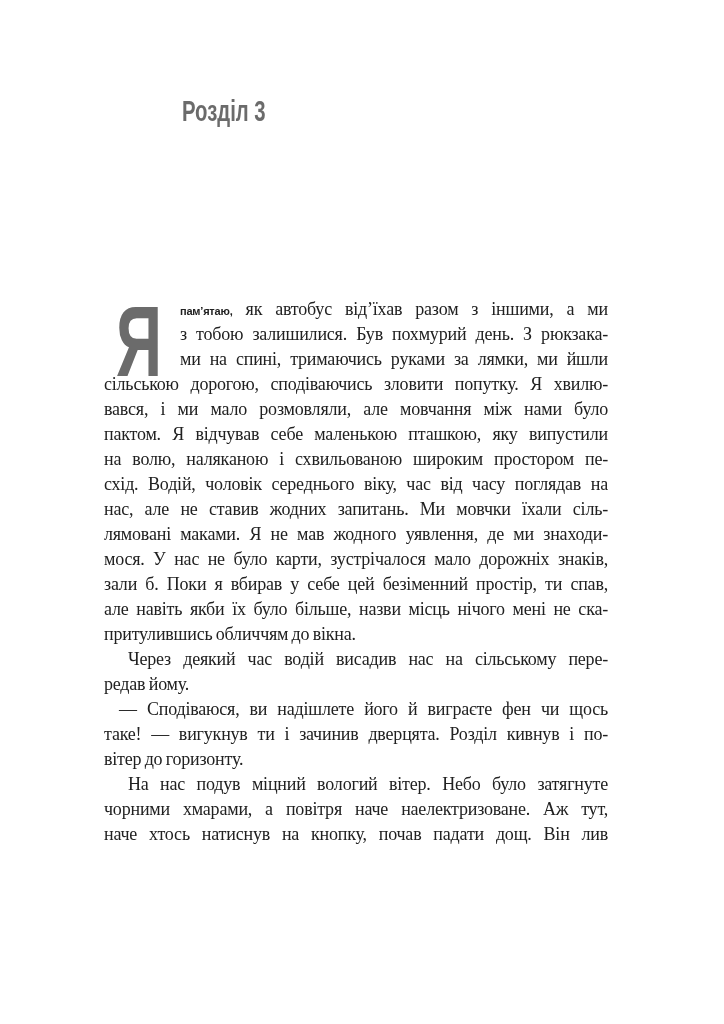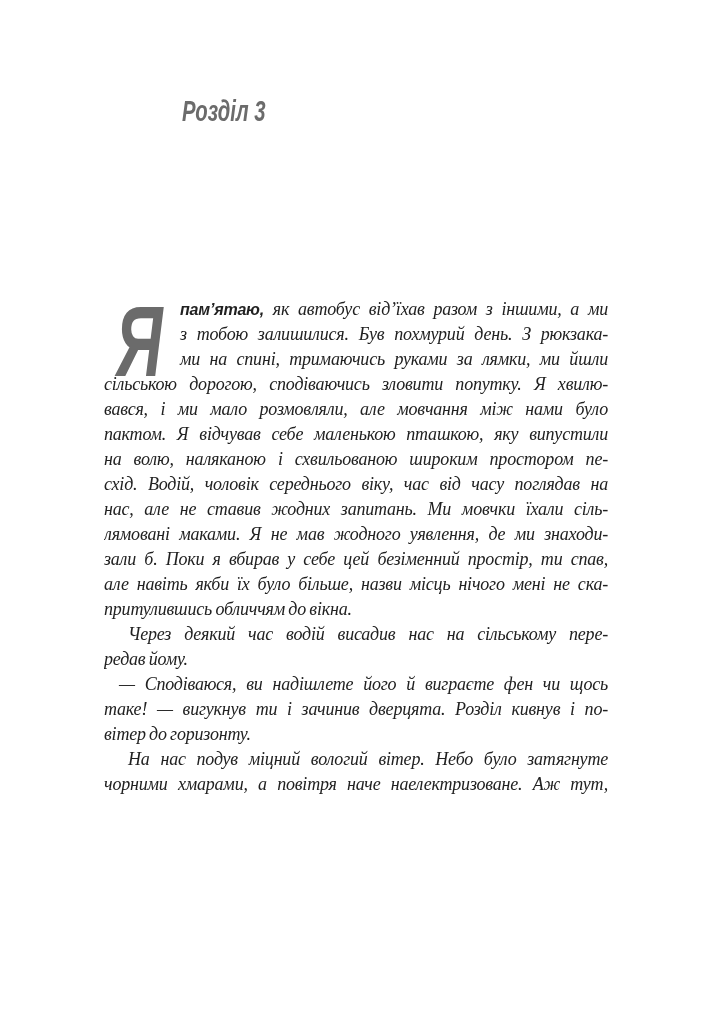--- a/index.html
+++ b/index.html
@@ -7,21 +7,20 @@
     padding: 0;
     background: #ffffff;
   }
   .page {
     position: relative;
     width: 724px;
     height: 1024px;
     background: #ffffff;
     overflow: hidden;
     font-family: "Liberation Serif", serif;
-    font-style: italic;
   }
   .chapter-heading {
     position: absolute;
     left: 182px;
     top: 97px;
     font-family: "Liberation Sans", sans-serif;
     font-weight: bold;
     font-size: 29px;
     line-height: 1;
     color: #6b6b6b;
@@ -59,21 +58,21 @@
     white-space: normal;
     overflow: hidden;
   }
   .ln.end { text-align-last: left; }
   .ln.dg  { padding-left: 76px; }       
   .ln.ind { text-indent: 24px; }        
   .ln.ind-sm { text-indent: 15px; }     
   .lead {
     font-family: "Liberation Sans", sans-serif;
     font-weight: bold;
-    font-size: 16px;
+    font-size: 11px;
   }
 </style>
 </head>
 <body>
 
 <div class="page">
 
   <div class="chapter-heading">Розділ 3</div>
 
   <div class="dropcap">Я</div>
@@ -84,35 +83,37 @@
       <div class="ln dg"><span class="lead">пам’ятаю,</span><span> як автобус від’їхав разом з іншими, а ми</span></div>
       <div class="ln dg">з тобою залишилися. Був похмурий день. З рюкзака-</div>
       <div class="ln dg">ми на спині, тримаючись руками за лямки, ми йшли</div>
       <div class="ln">сільською дорогою, сподіваючись зловити попутку. Я хвилю-</div>
       <div class="ln">вався, і ми мало розмовляли, але мовчання між нами було</div>
       <div class="ln">пактом. Я відчував себе маленькою пташкою, яку випустили</div>
       <div class="ln">на волю, наляканою і схвильованою широким простором пе-</div>
       <div class="ln">схід. Водій, чоловік середнього віку, час від часу поглядав на</div>
       <div class="ln">нас, але не ставив жодних запитань. Ми мовчки їхали сіль-</div>
       <div class="ln">лямовані маками. Я не мав жодного уявлення, де ми знаходи-</div>
+      <div class="ln">мося. У нас не було карти, зустрічалося мало дорожніх знаків,</div>
       <div class="ln">зали б. Поки я вбирав у себе цей безіменний простір, ти спав,</div>
       <div class="ln">але навіть якби їх було більше, назви місць нічого мені не ска-</div>
       <div class="ln end">притулившись обличчям до вікна.</div>
     </div>
 
     <div>
       <div class="ln ind">Через деякий час водій висадив нас на сільському пере-</div>
       <div class="ln end">редав йому.</div>
     </div>
 
     <div>
       <div class="ln ind-sm">— Сподіваюся, ви надішлете його й виграєте фен чи щось</div>
       <div class="ln">таке! — вигукнув ти і зачинив дверцята. Розділ кивнув і по-</div>
       <div class="ln end">вітер до горизонту.</div>
     </div>
 
     <div>
       <div class="ln ind">На нас подув міцний вологий вітер. Небо було затягнуте</div>
       <div class="ln">чорними хмарами, а повітря наче наелектризоване. Аж тут,</div>
+      <div class="ln">наче хтось натиснув на кнопку, почав падати дощ. Він лив</div>
     </div>
 
   </div>
 </div>
 
 </body></html>

